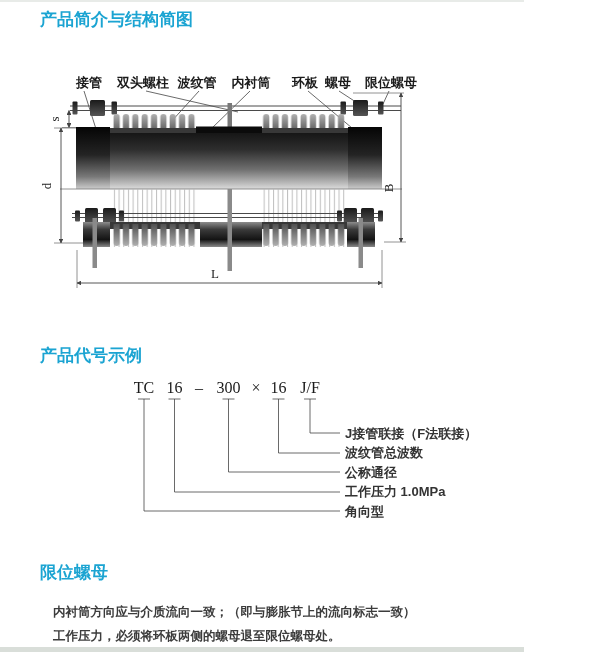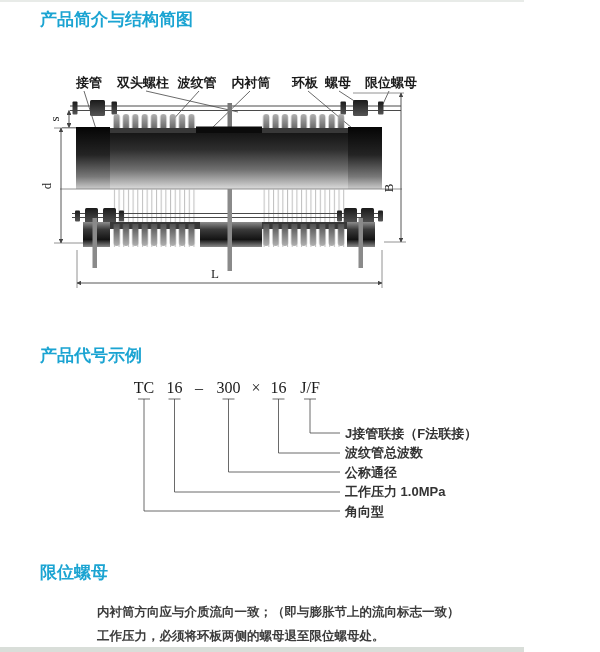--- a/index.html
+++ b/index.html
@@ -11,21 +11,20 @@
     position:absolute;left:40px;font-size:17px;font-weight:bold;
     color:#1ba4d2;white-space:nowrap;
   }
   #heading1{top:8px;}
   #heading2{top:344px;font-family:Liberation Mono, monospace;}
   #heading3{top:561px;}
   #install-text{
     position:absolute;left:53px;top:600px;width:420px;
     font-size:12.5px;font-weight:600;color:#3c3c3c;line-height:24px;
     white-space:nowrap;
-    margin-left:44px;
   }
   svg{position:absolute;left:0;}
   #diagram-svg{top:0;}
   #code-svg{top:370px;}
   .edge-top{position:absolute;left:0;top:0;width:100%;height:2px;background:#e8ebe8;}
   .edge-bottom{position:absolute;left:0;bottom:0;width:100%;height:5px;background:#d9ded9;}
   .part-label{font-family:"Liberation Sans",sans-serif;font-size:13px;font-weight:bold;fill:#1b1b1b;}
   .dim-label{font-family:"Liberation Serif",serif;font-size:13px;fill:#222;}
   .code-item{font-family:"Liberation Serif",serif;font-size:16px;fill:#1a1a1a;}
   .meaning{font-family:"Liberation Sans",sans-serif;font-size:13px;font-weight:600;fill:#333;}

